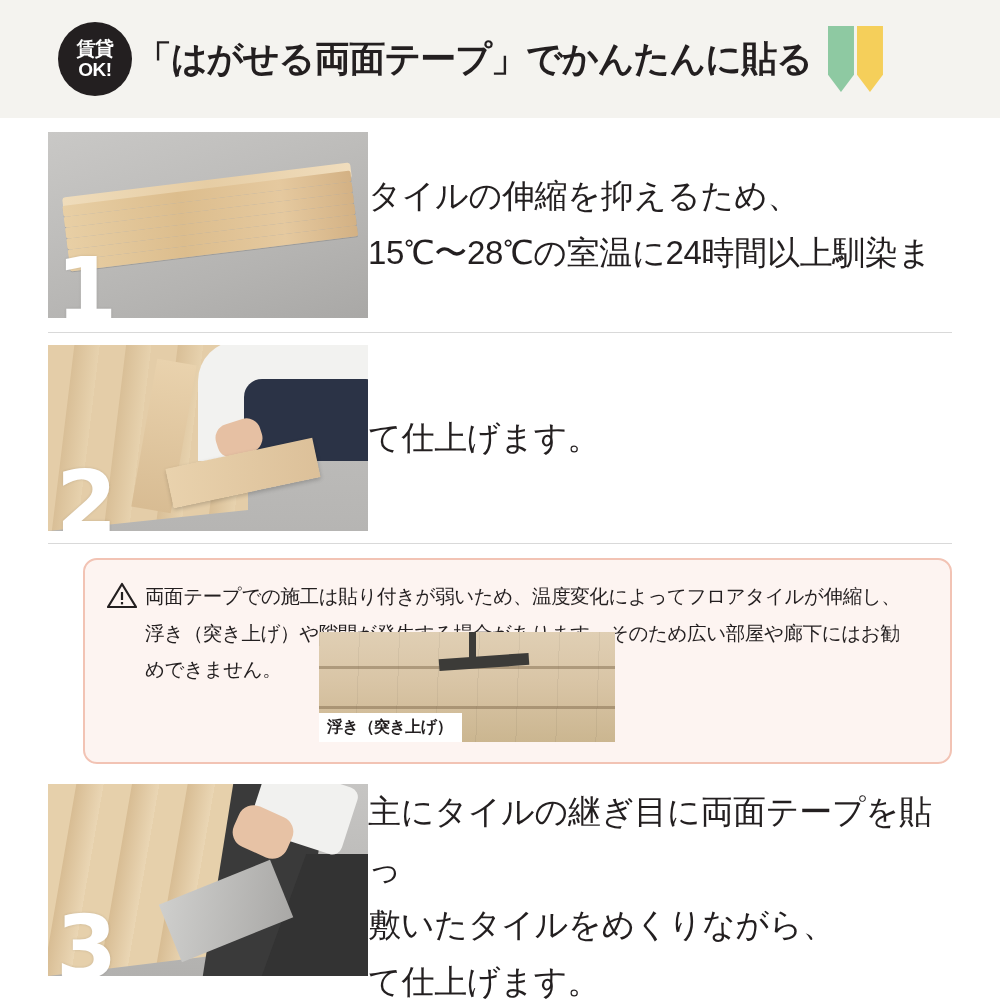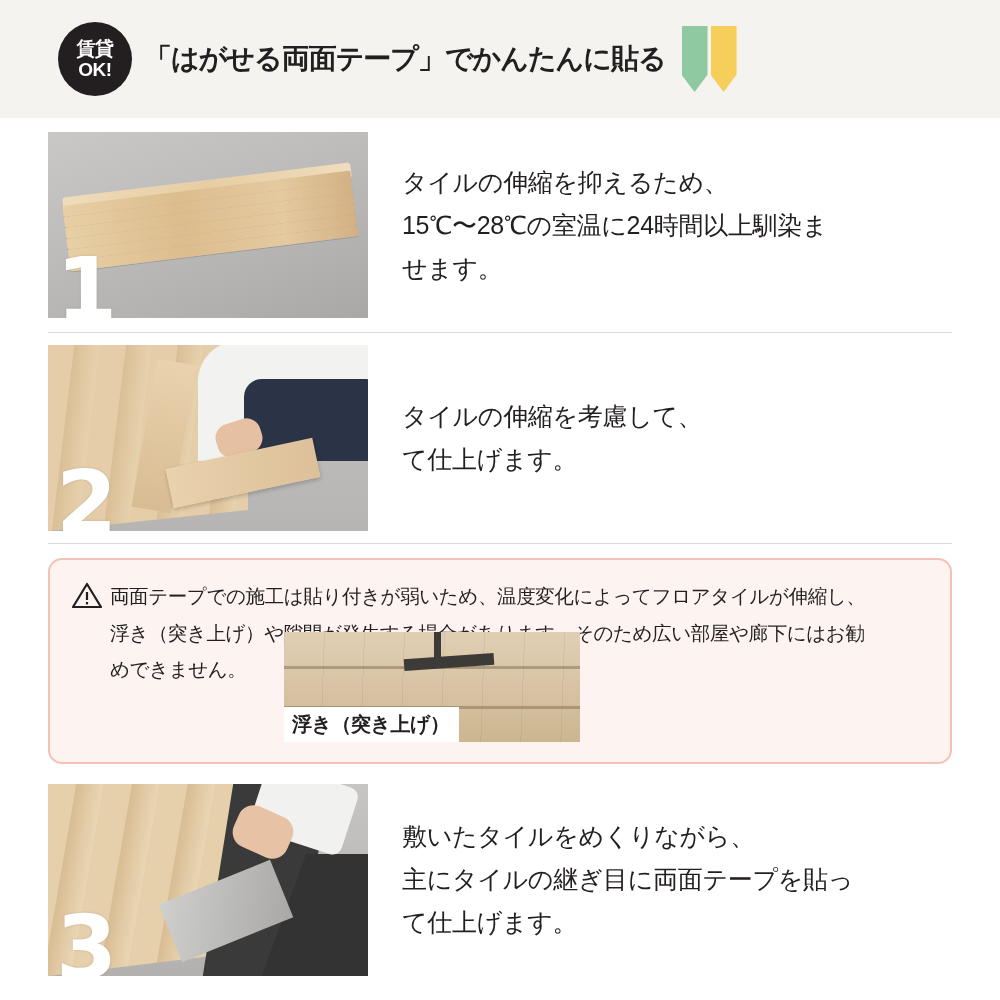--- a/index.html
+++ b/index.html
@@ -49,22 +49,22 @@
     font-weight: bold;
     letter-spacing: -0.5px;
   }
   .badge .b2 {
     font-size: 19px;
     font-weight: bold;
     letter-spacing: -0.5px;
     text-align: right;
   }
   .header-title {
-    margin-left: 12px;
-    font-size: 28px;
+    margin-left: 4px;
+    font-size: 36px;
     font-weight: bold;
     letter-spacing: -1px;
     white-space: nowrap;
   }
   .header-mark {
     margin-left: 16px;
     width: 56px;
     height: 66px;
     position: relative;
     flex: 0 0 auto;
@@ -109,22 +109,21 @@
     color: #ffffff;
     line-height: 1;
     font-family: "DejaVu Sans", sans-serif;
     text-shadow: 0 0 3px rgba(0,0,0,0.12);
   }
   .step-text {
     flex: 1 1 auto;
     display: flex;
     flex-direction: column;
     justify-content: center;
-    padding-left: 34px;
-    font-size: 25px;
+    font-size: 33px;
     line-height: 1.72;
     letter-spacing: -0.3px;
   }
   .divider {
     height: 1px;
     background: #d9d9d9;
     margin: 0 48px;
   }
 
   
@@ -219,20 +218,21 @@
     height: 34px;
     background: #e6c0a3;
     border-radius: 14px;
     transform: rotate(-18deg);
   }
 
   
   .warn-wrap {
     padding: 14px 48px 10px 48px;
     box-sizing: border-box;
+    margin-left: 35px;
   }
   .warn-box {
     border: 2px solid #f2c3b4;
     border-radius: 14px;
     background: #fdf4f1;
     padding: 18px 22px 20px 22px;
     box-sizing: border-box;
   }
   .warn-top {
     display: flex;
@@ -260,21 +260,21 @@
     position: relative;
     width: 296px;
     height: 110px;
     overflow: hidden;
   }
   .wphoto .caption {
     position: absolute;
     left: 0;
     bottom: 0;
     background: #ffffff;
-    font-size: 20px;
+    font-size: 16px;
     font-weight: bold;
     padding: 4px 10px 4px 8px;
     letter-spacing: -0.5px;
   }
   .wood-a {
     position: absolute;
     inset: 0;
     background:
       repeating-linear-gradient(92deg, rgba(0,0,0,0.05) 0 1px, rgba(0,0,0,0) 1px 40px),
       linear-gradient(180deg,#e0cfb4 0%, #d9c5a6 45%, #cbb690 100%);
@@ -379,38 +379,36 @@
         <div class="pl" style="top:22px;"></div>
         <div class="pl" style="top:33px;"></div>
         <div class="pl" style="top:44px;"></div>
         <div class="pl" style="top:55px;"></div>
       </div>
       <div class="step-num">1</div>
     </div>
     <div class="step-text">
       <div>タイルの伸縮を抑えるため、</div>
       <div>15℃〜28℃の室温に24時間以上馴染ま</div>
-      <div>せます。</div>
     </div>
   </div>
 
   <div class="divider" style="margin-top:14px;"></div>
 
   <div class="step" style="padding-top:12px;">
     <div class="step-photo photo2">
       <div class="p2-floor"></div>
       <div class="p2-person"></div>
       <div class="p2-jeans"></div>
       <div class="p2-plank-mid"></div>
       <div class="p2-hand"></div>
       <div class="p2-plank-free"></div>
       <div class="step-num">2</div>
     </div>
     <div class="step-text">
-      <div>タイルの伸縮を考慮して、</div>
       <div>て仕上げます。</div>
     </div>
   </div>
 
   <div class="divider" style="margin-top:12px;"></div>
 
   <div class="warn-wrap">
     <div class="warn-box">
       <div class="warn-top">
         <div class="warn-icon">
@@ -445,19 +443,19 @@
     <div class="step-photo photo3">
       <div class="p3-floor"></div>
       <div class="p3-tape"></div>
       <div class="p3-tape2"></div>
       <div class="p3-lift"></div>
       <div class="p3-sleeve"></div>
       <div class="p3-hand"></div>
       <div class="step-num">3</div>
     </div>
     <div class="step-text">
+      <div>主にタイルの継ぎ目に両面テープを貼っ</div>
       <div>敷いたタイルをめくりながら、</div>
-      <div>主にタイルの継ぎ目に両面テープを貼っ</div>
       <div>て仕上げます。</div>
     </div>
   </div>
 
 </div>
 
 </body></html>

